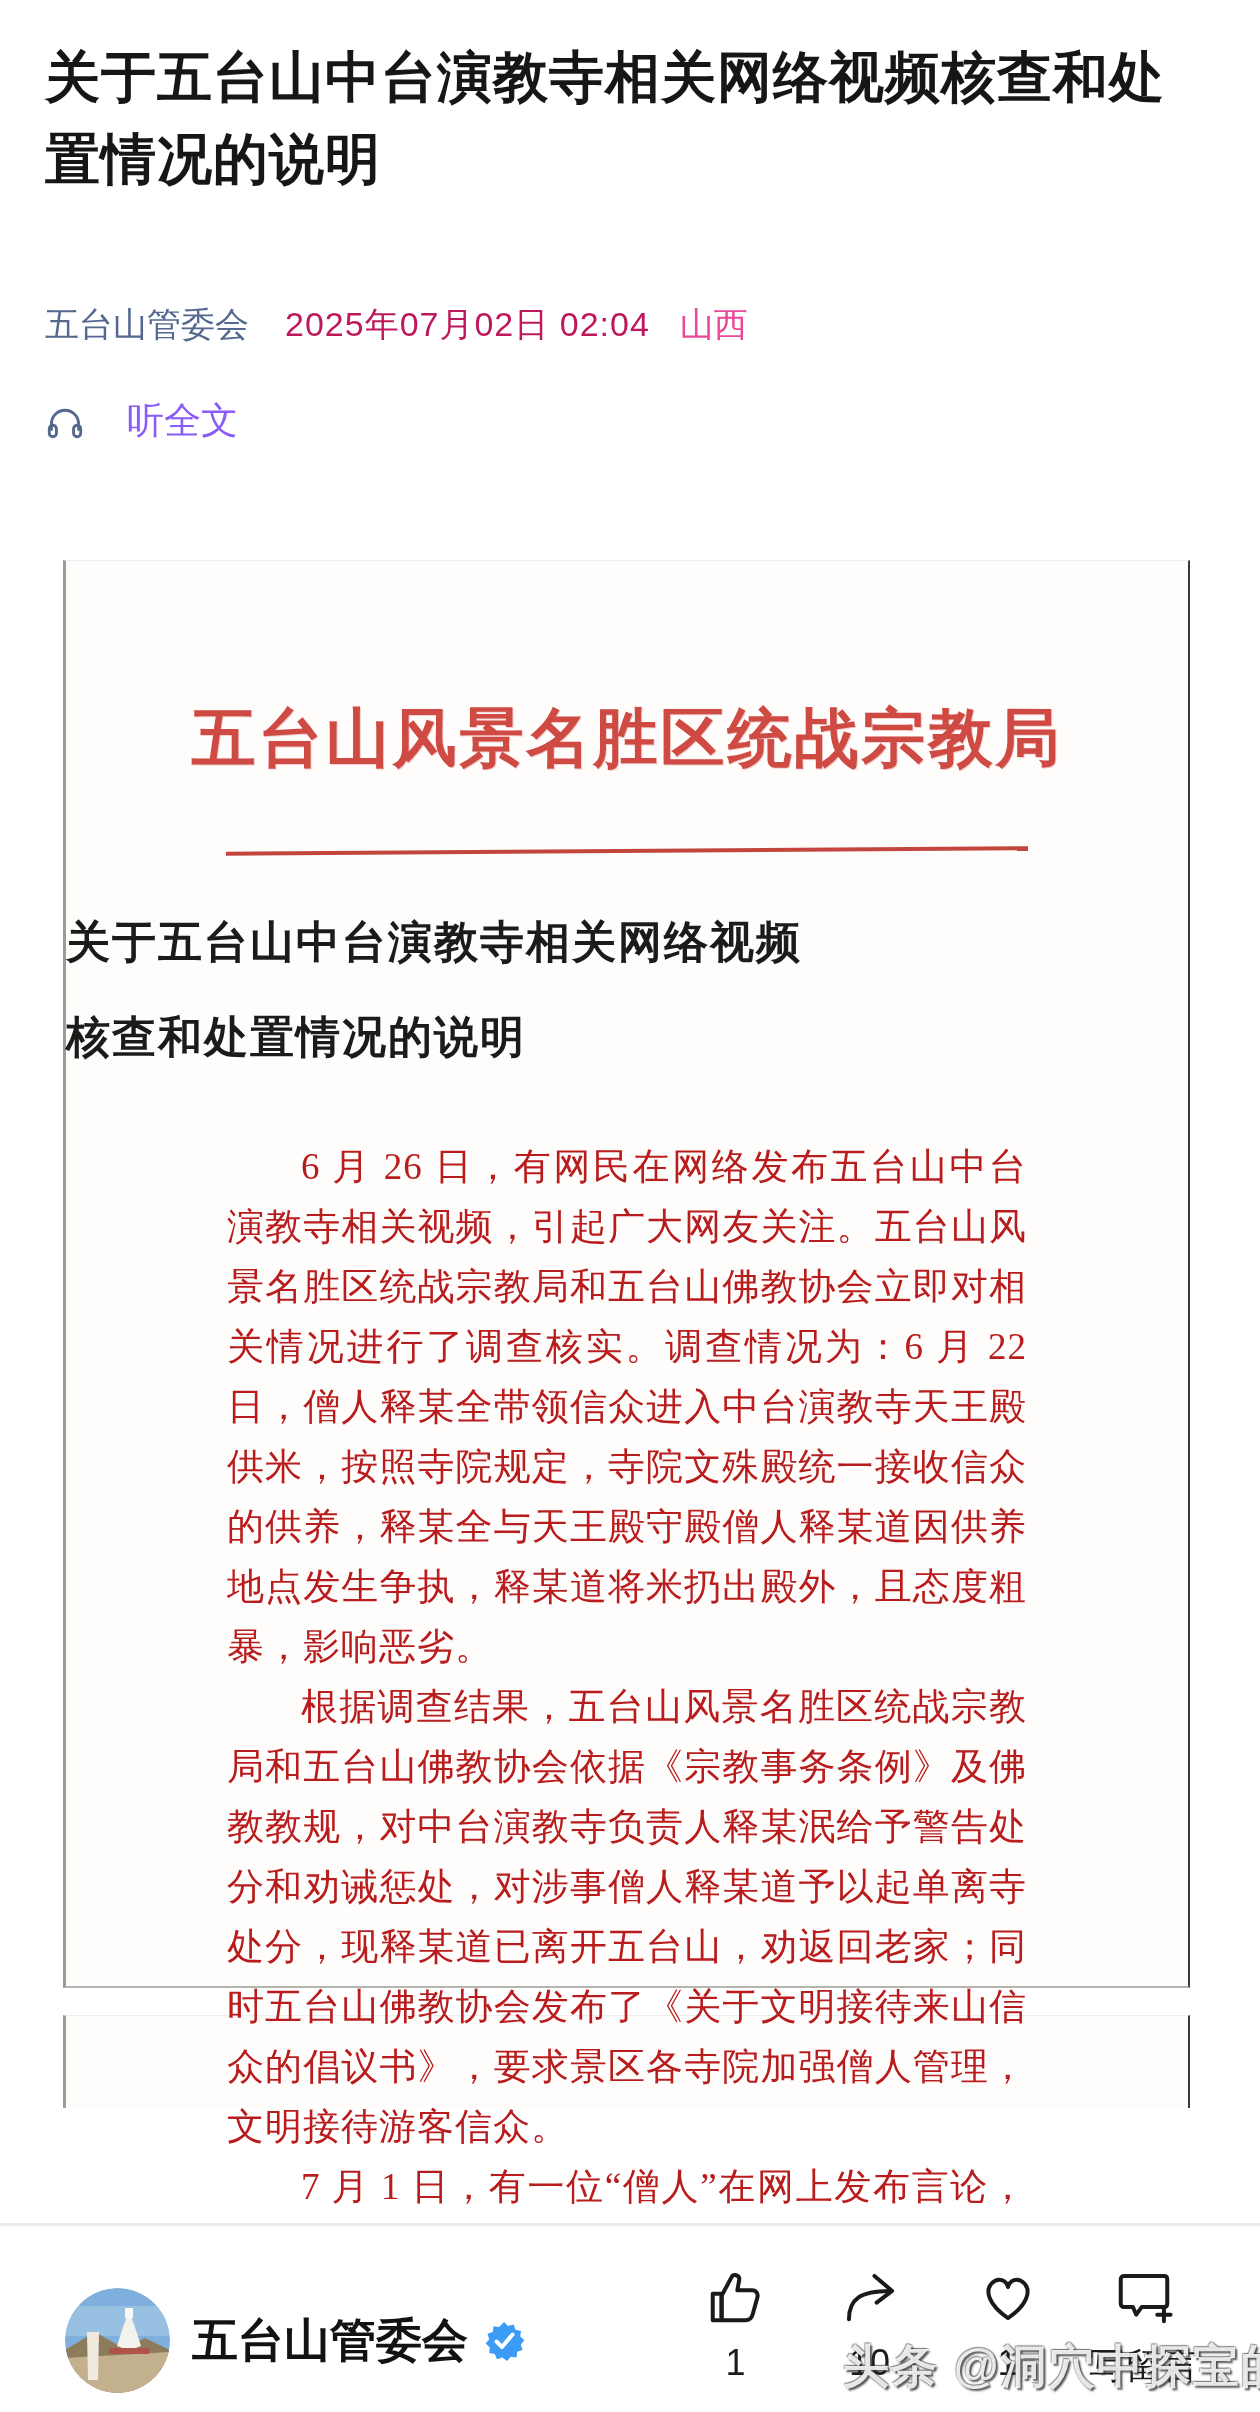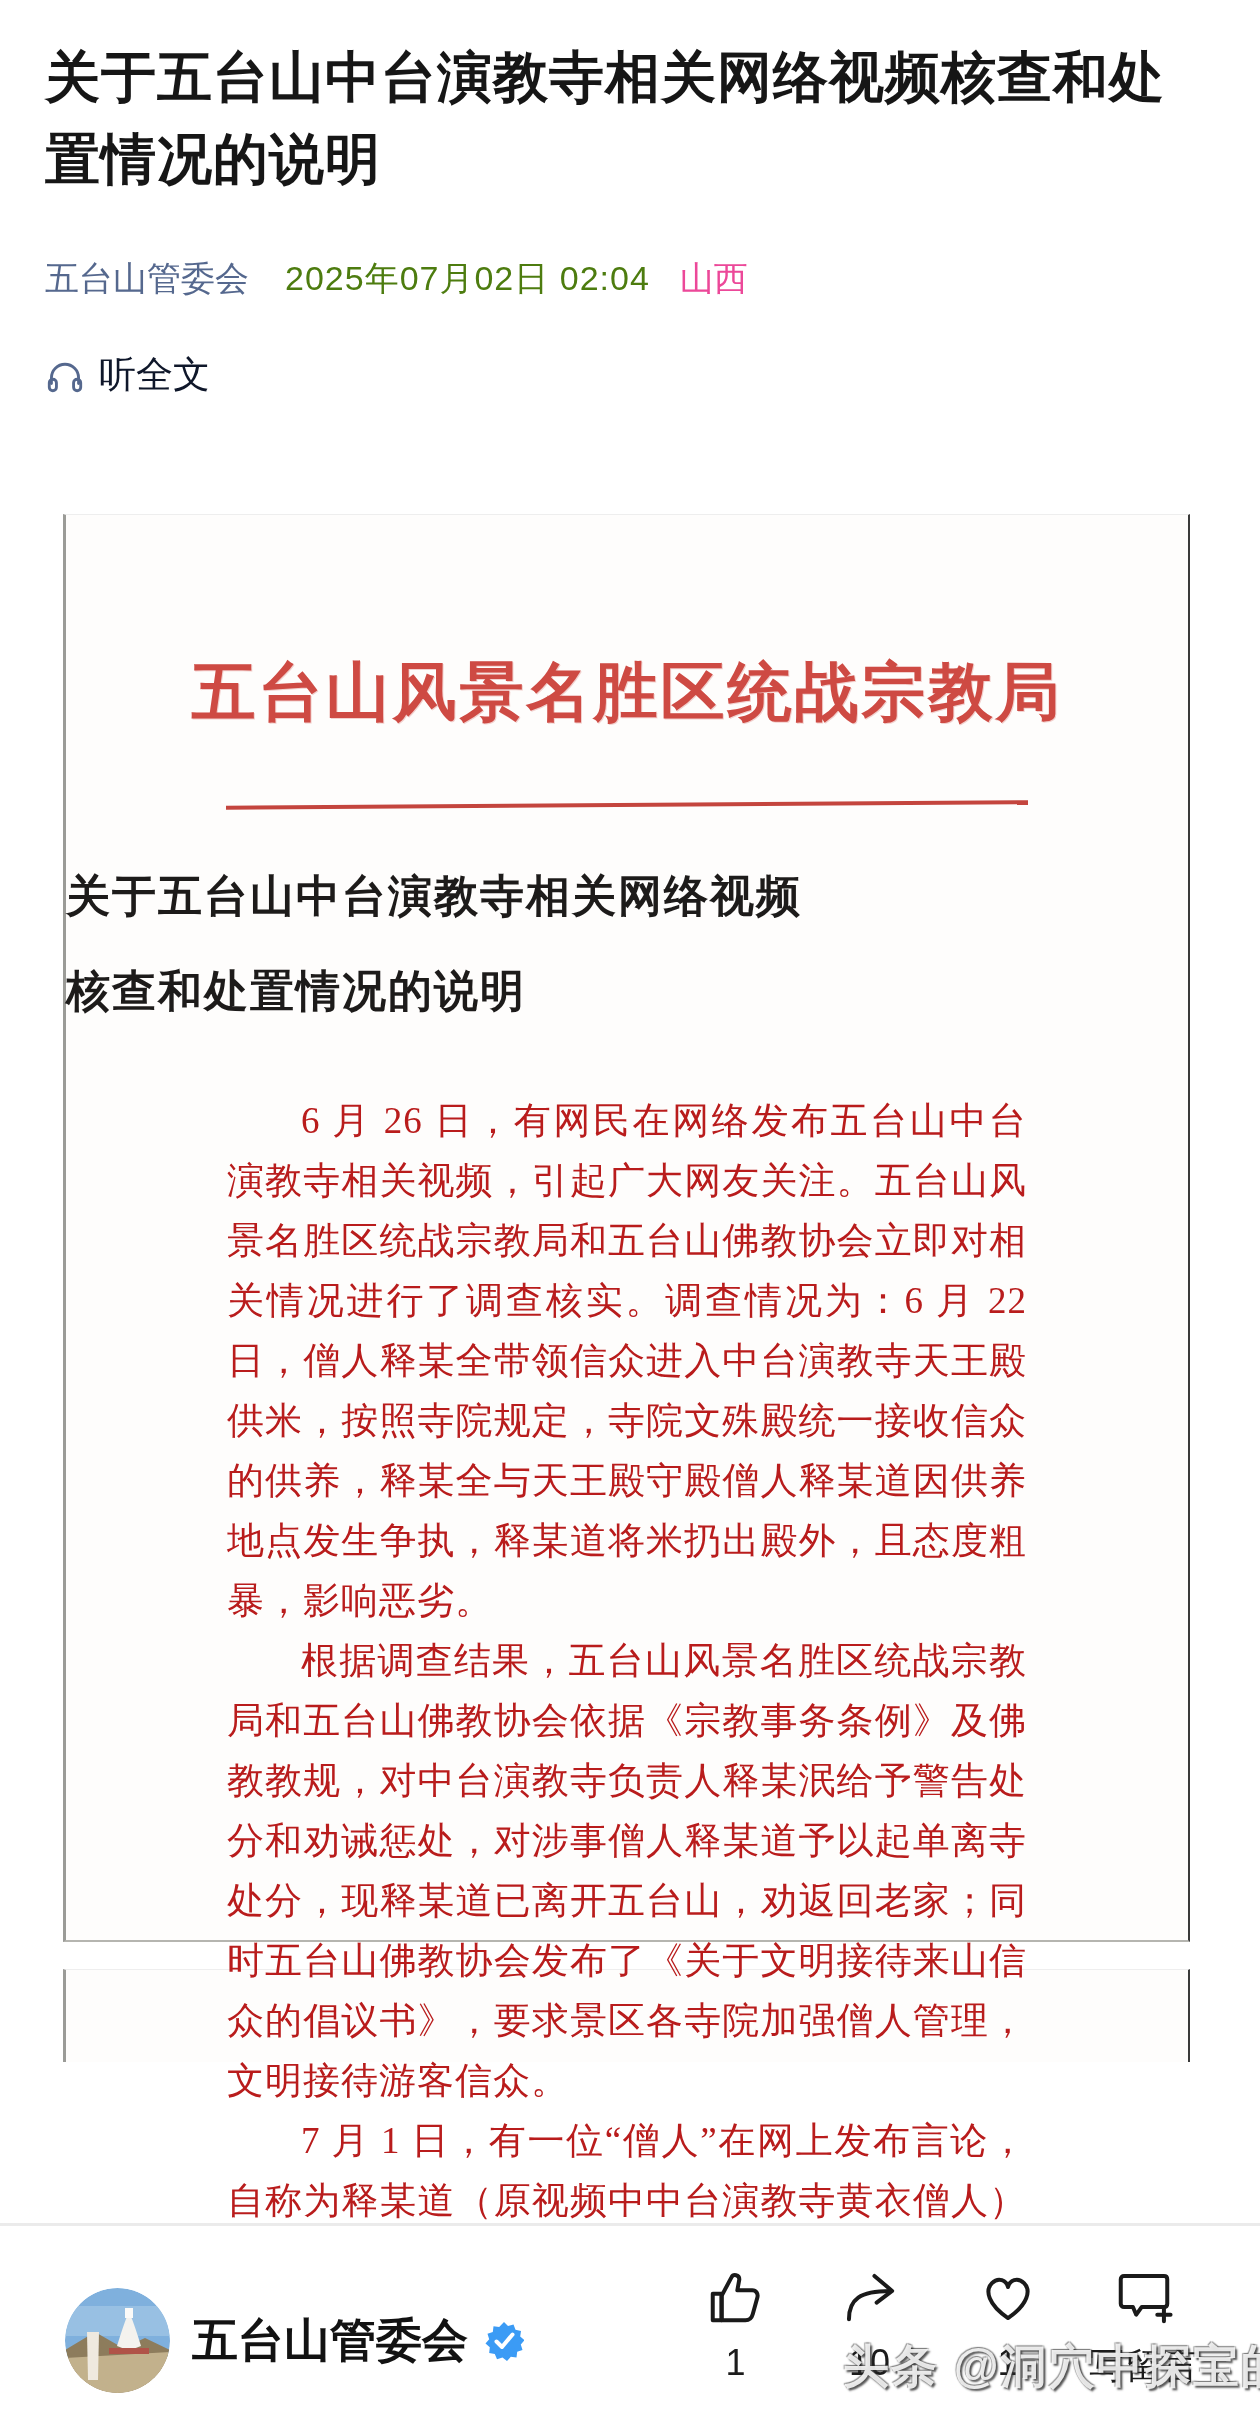--- a/index.html
+++ b/index.html
@@ -9,23 +9,23 @@
     font-family:"Liberation Sans", sans-serif; color:#1a1a1a;
   }
   
   .article-header { padding:36px 45px 0 45px; }
   .article-title {
     font-size:55px; line-height:82px; font-weight:700; color:#161616;
     letter-spacing:1px; width:1170px;
   }
   .meta-row { margin-top:56px; display:flex; align-items:baseline; font-size:34px; }
   .author-link { color:#55688e; cursor:pointer; }
-  .meta-date { color:#4d7c0f; margin-left:36px; letter-spacing:1px; }
+  .meta-date { color:#be185d; margin-left:36px; letter-spacing:1px;margin-top:46px; }
   .meta-loc  { color:#ec4899; margin-left:30px; }
-  .listen-row { margin-top:48px; display:flex; align-items:center; color:#0f172a; font-size:37px; }
+  .listen-row { margin-top:48px; display:flex; align-items:center; color:#8b5cf6; font-size:37px;gap:28px; }
   .listen-row svg { margin-right:14px; display:block; }
 
   
   .doc-scan {
     margin-left:63px; width:1127px; background:#fefdfc;
     border-top:1px solid #eeeeee;
     border-left:3px solid #9b9b97;
     border-right:2px solid #3a3a3a;
     border-bottom:2px solid #b5b5b0;
   }

